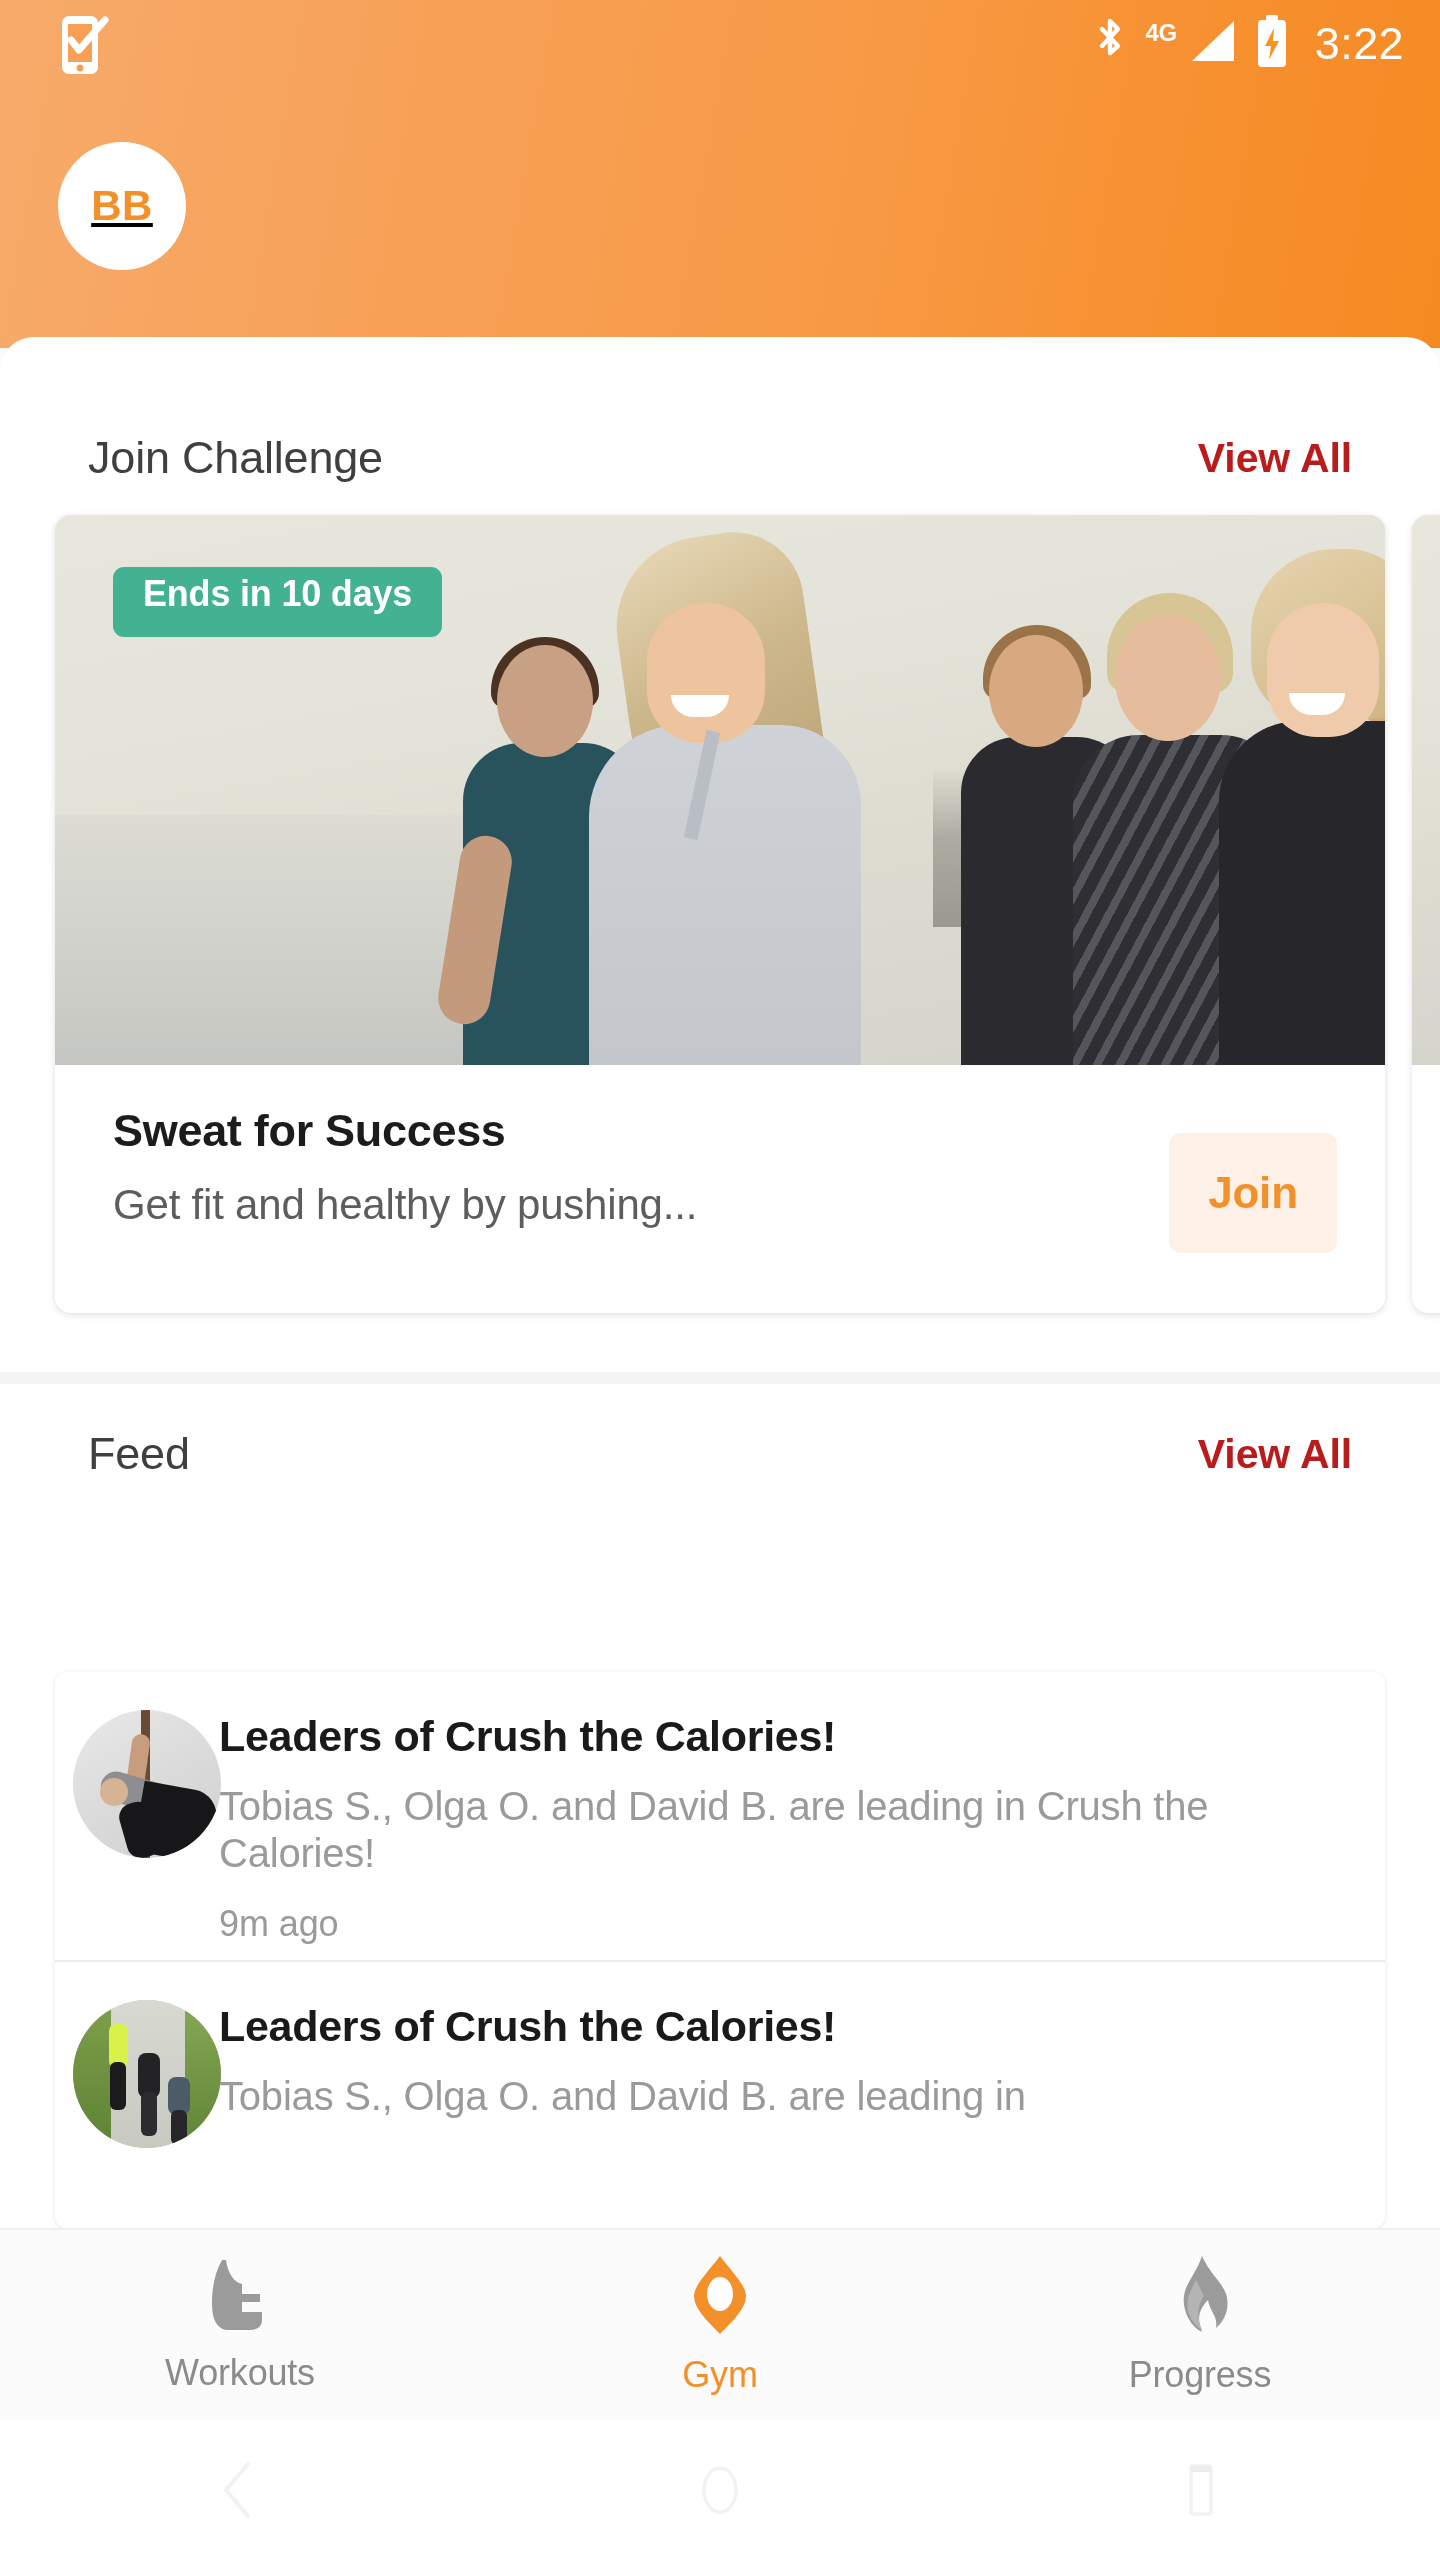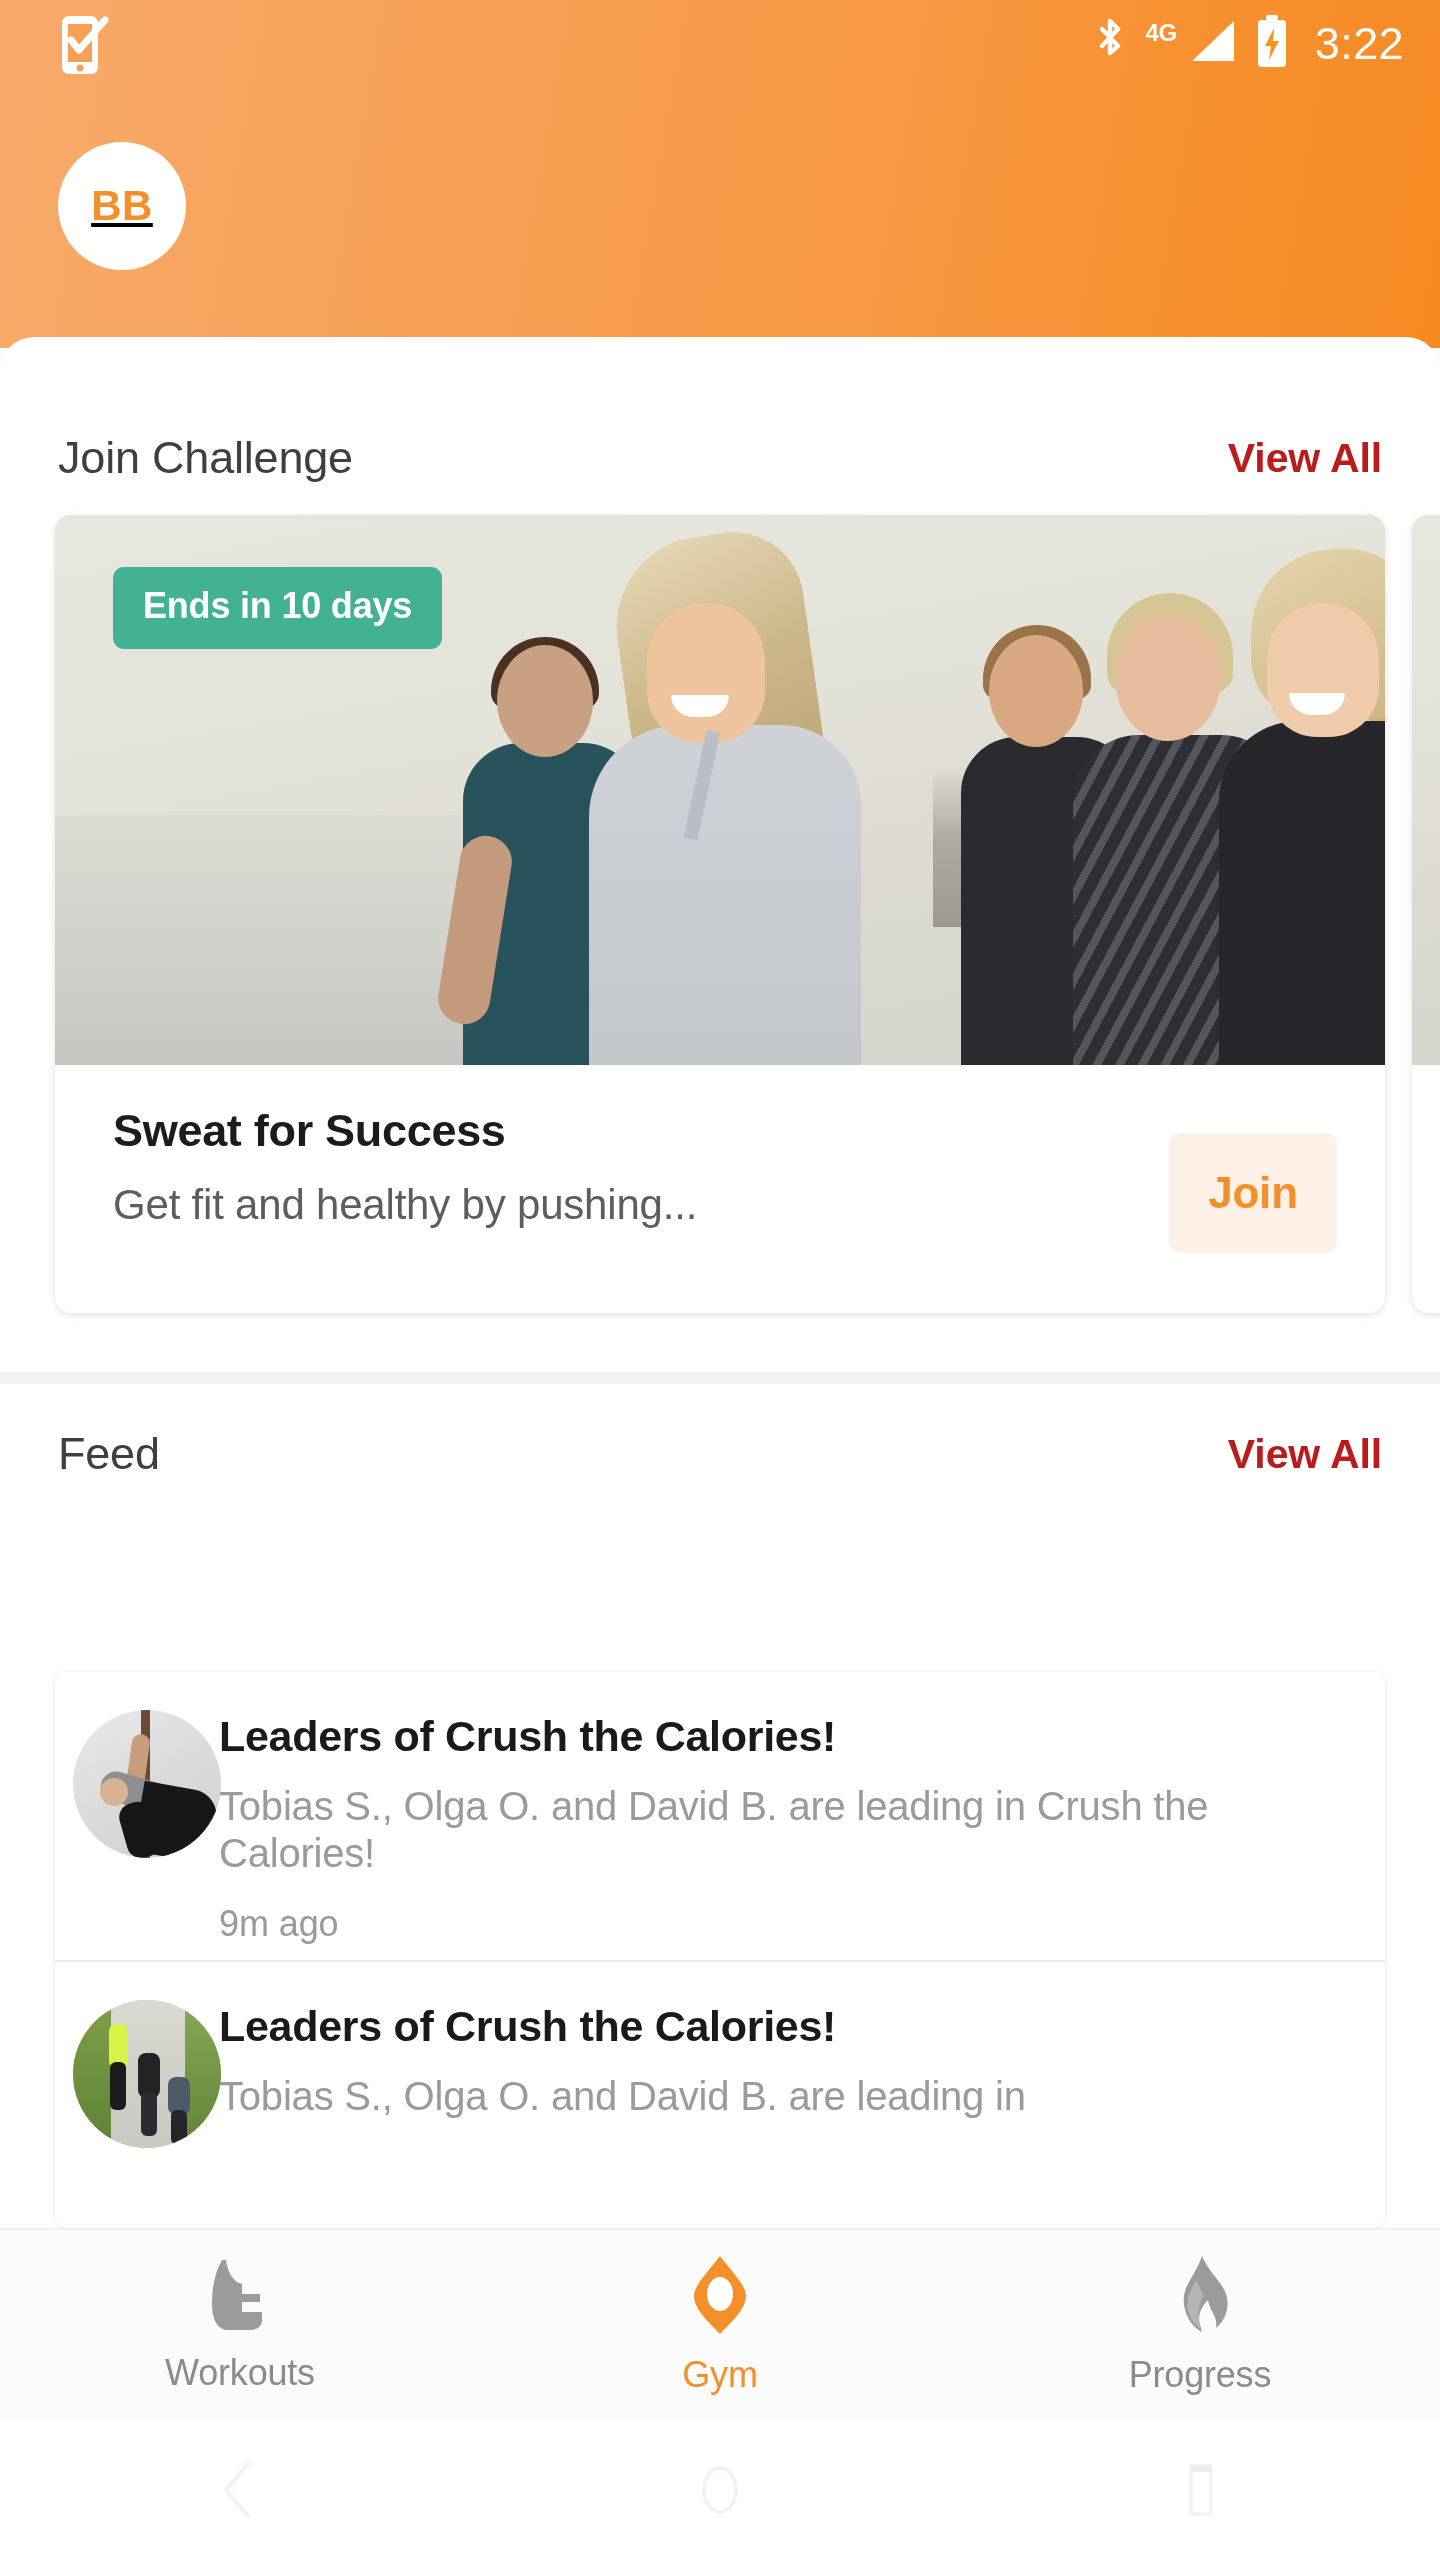--- a/index.html
+++ b/index.html
@@ -33,21 +33,21 @@
 
   
   .sheet {
     position:absolute; left:0; top:337px; width:1440px; height:2223px;
     background:#ffffff; border-radius:34px 34px 0 0;
   }
 
   .section-head {
     position:absolute; left:0; width:1440px; height:96px;
     display:flex; align-items:center; justify-content:space-between;
-    padding:0 58px;
+    padding:0 88px;
   }
   .section-title { font-size:45px; color:#3f3f3f; font-weight:400; letter-spacing:-.2px; }
   .view-all { font-size:41px; color:#b91c1c; font-weight:bold; letter-spacing:-.1px; }
 
   
   .carousel { position:absolute; left:0; top:505px; width:1440px; height:815px; }
   .chal-card {
     position:absolute; top:10px; width:1330px; height:798px;
     background:#fff; border-radius:16px;
     box-shadow:0 2px 7px rgba(0,0,0,.13);
@@ -108,21 +108,21 @@
   .r6 { left:1260px; bottom:60px; width:170px; height:400px; }
   .r6 .r-head { left:36px; top:18px; width:92px; height:108px; background:#d6a87f; }
   .r6 .cap { position:absolute; left:22px; top:4px; width:132px; height:48px; background:#f2f2f0; border-radius:46px 46px 8px 8px; }
   .r6 .glasses { position:absolute; left:44px; top:56px; width:74px; height:22px; background:#2c5fa8; border-radius:8px; }
   .r6 .r-body { left:4px; top:118px; width:160px; height:290px; background:#24242a; border-radius:52px 52px 0 0; }
 
   .badge {
     position:absolute; left:58px; top:52px;
     background:#43b293; color:#fff;
     font-size:36px; font-weight:bold; letter-spacing:-.2px;
-    padding:18px 30px 22px; border-radius:11px;
+    padding:6px 30px 22px; border-radius:11px;
   }
 
   .chal-body { position:relative; height:248px; padding:40px 50px 0 58px; }
   .chal-name { font-size:45px; color:#1c1c1c; font-weight:bold; letter-spacing:-.3px; }
   .chal-desc { font-size:42px; color:#5d5d5d; margin-top:24px; letter-spacing:-.2px; }
   .join-btn {
     position:absolute; right:48px; top:24px;
     width:168px; height:120px; border-radius:12px;
     background:#fdf0e6; color:#f3902a;
     font-size:44px; font-weight:bold; letter-spacing:-.2px;

